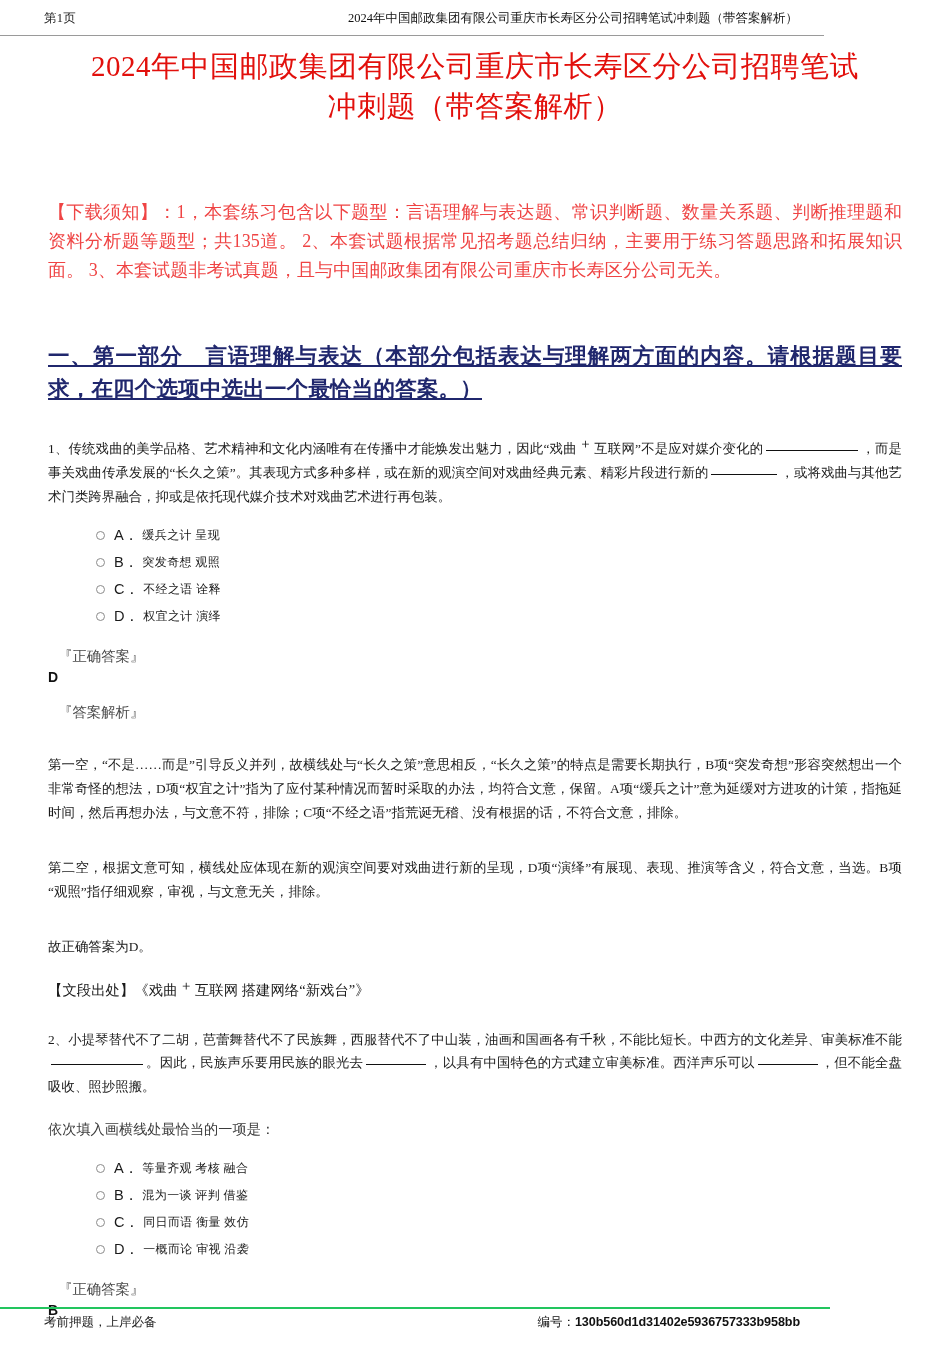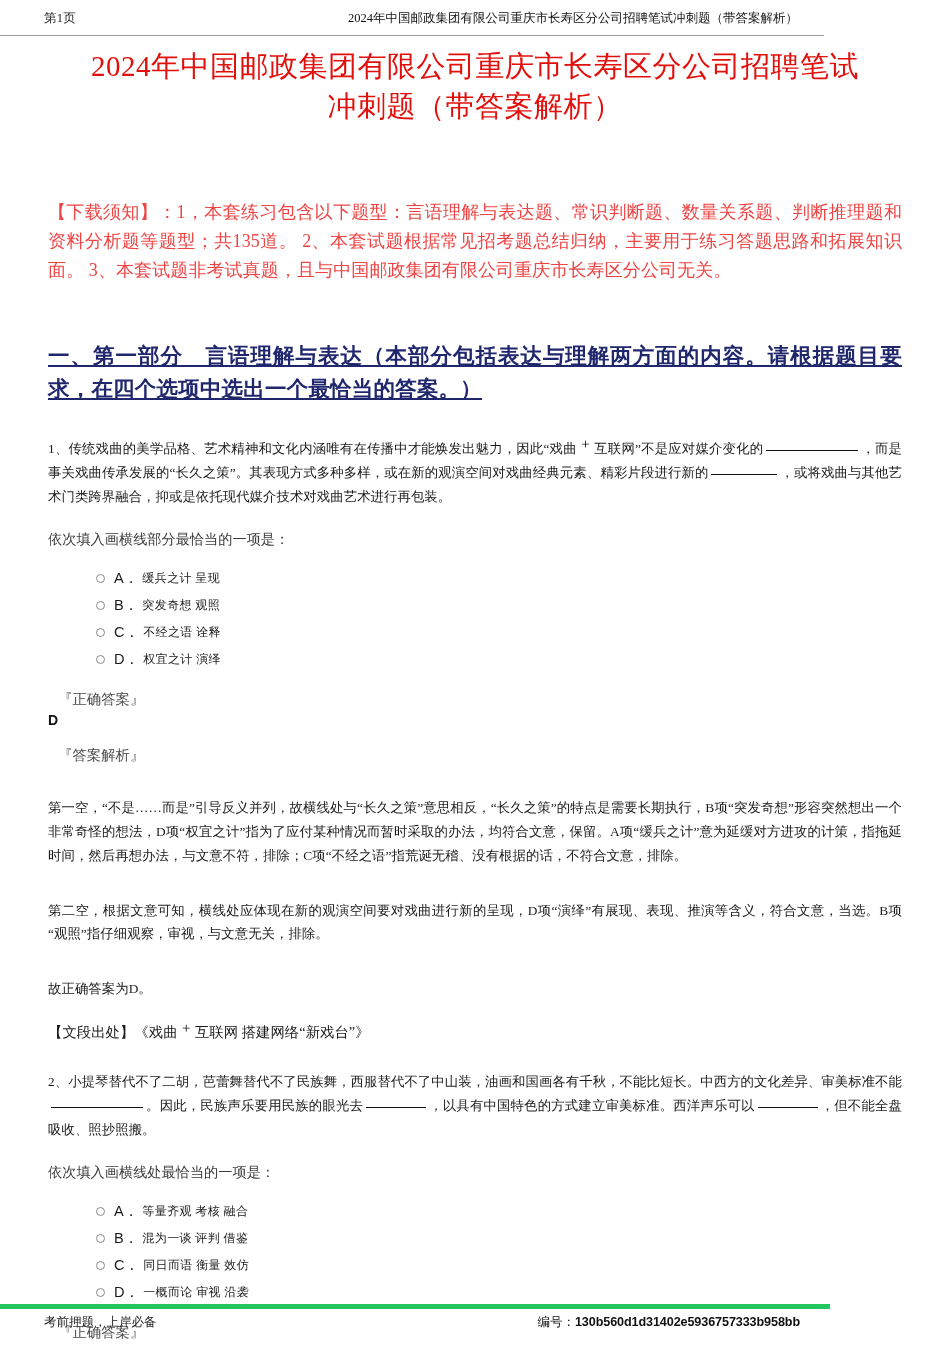--- a/index.html
+++ b/index.html
@@ -201,21 +201,21 @@
   .page-footer {
     position: absolute;
     bottom: 14px;
     left: 0;
     width: 830px;
     box-sizing: border-box;
     padding: 5px 20px 0 44px;
     display: flex;
     align-items: center;
     justify-content: space-between;
-    border-top: 5px solid #22c55e;
+    border-top: 2px solid #22c55e;
   }
   .page-footer .ftr-left {
     font-size: 12.5px;
     color: #222;
     white-space: nowrap;
   }
   .page-footer .ftr-right {
     font-size: 12.5px;
     color: #111;
     white-space: nowrap;
@@ -244,21 +244,20 @@
     <h1 class="doc-title">2024年中国邮政集团有限公司重庆市长寿区分公司招聘笔试冲刺题（带答案解析）</h1>
 
     <p class="notice">【下载须知】：1，本套练习包含以下题型：言语理解与表达题、常识判断题、数量关系题、判断推理题和资料分析题等题型；共135道。 2、本套试题根据常见招考题总结归纳，主要用于练习答题思路和拓展知识面。 3、本套试题非考试真题，且与中国邮政集团有限公司重庆市长寿区分公司无关。</p>
 
     <h2 class="section-heading">一、第一部分　言语理解与表达（本部分包括表达与理解两方面的内容。请根据题目要求，在四个选项中选出一个最恰当的答案。）</h2>
 
     <div class="question-block">
 
       <p class="q-stem"><span>1、传统戏曲的美学品格、艺术精神和文化内涵唯有在传播中才能焕发出魅力，因此“戏曲</span><span class="sup-plus">＋</span><span>互联网”不是应对媒介变化的</span><span class="blank w-long"></span><span>，而是事关戏曲传承发展的“长久之策”。其表现方式多种多样，或在新的观演空间对戏曲经典元素、精彩片段进行新的</span><span class="blank w-mid"></span><span>，或将戏曲与其他艺术门类跨界融合，抑或是依托现代媒介技术对戏曲艺术进行再包装。</span></p>
 
-      <p class="q-prompt">依次填入画横线部分最恰当的一项是：</p>
 
       <div class="options">
         <div class="option-row">
           <span class="radio"></span>
           <span class="opt-letter">A．</span>
           <span class="opt-text">缓兵之计 呈现</span>
         </div>
         <div class="option-row">
           <span class="radio"></span>
           <span class="opt-letter">B．</span>

